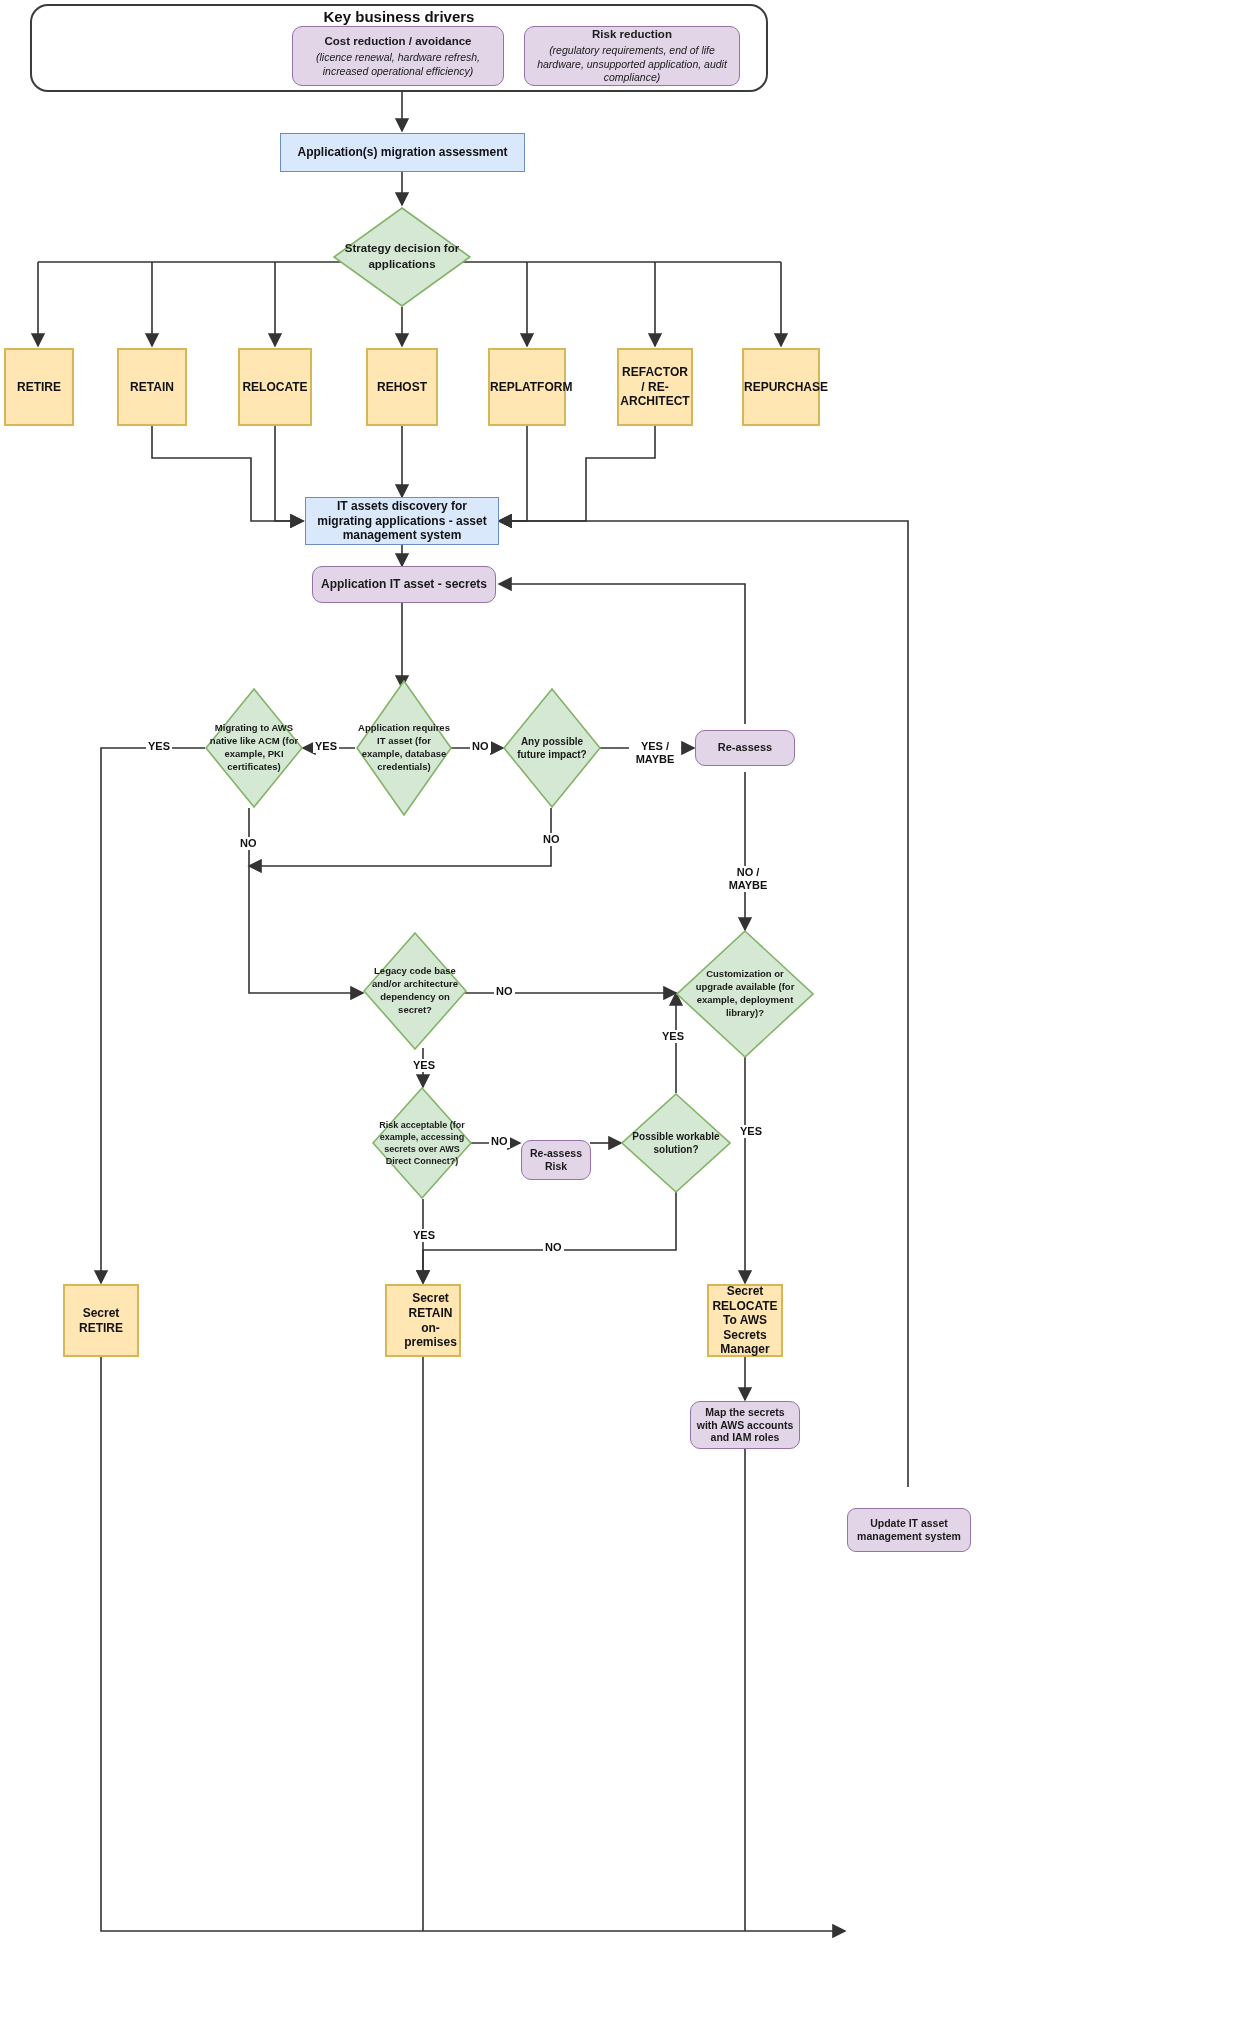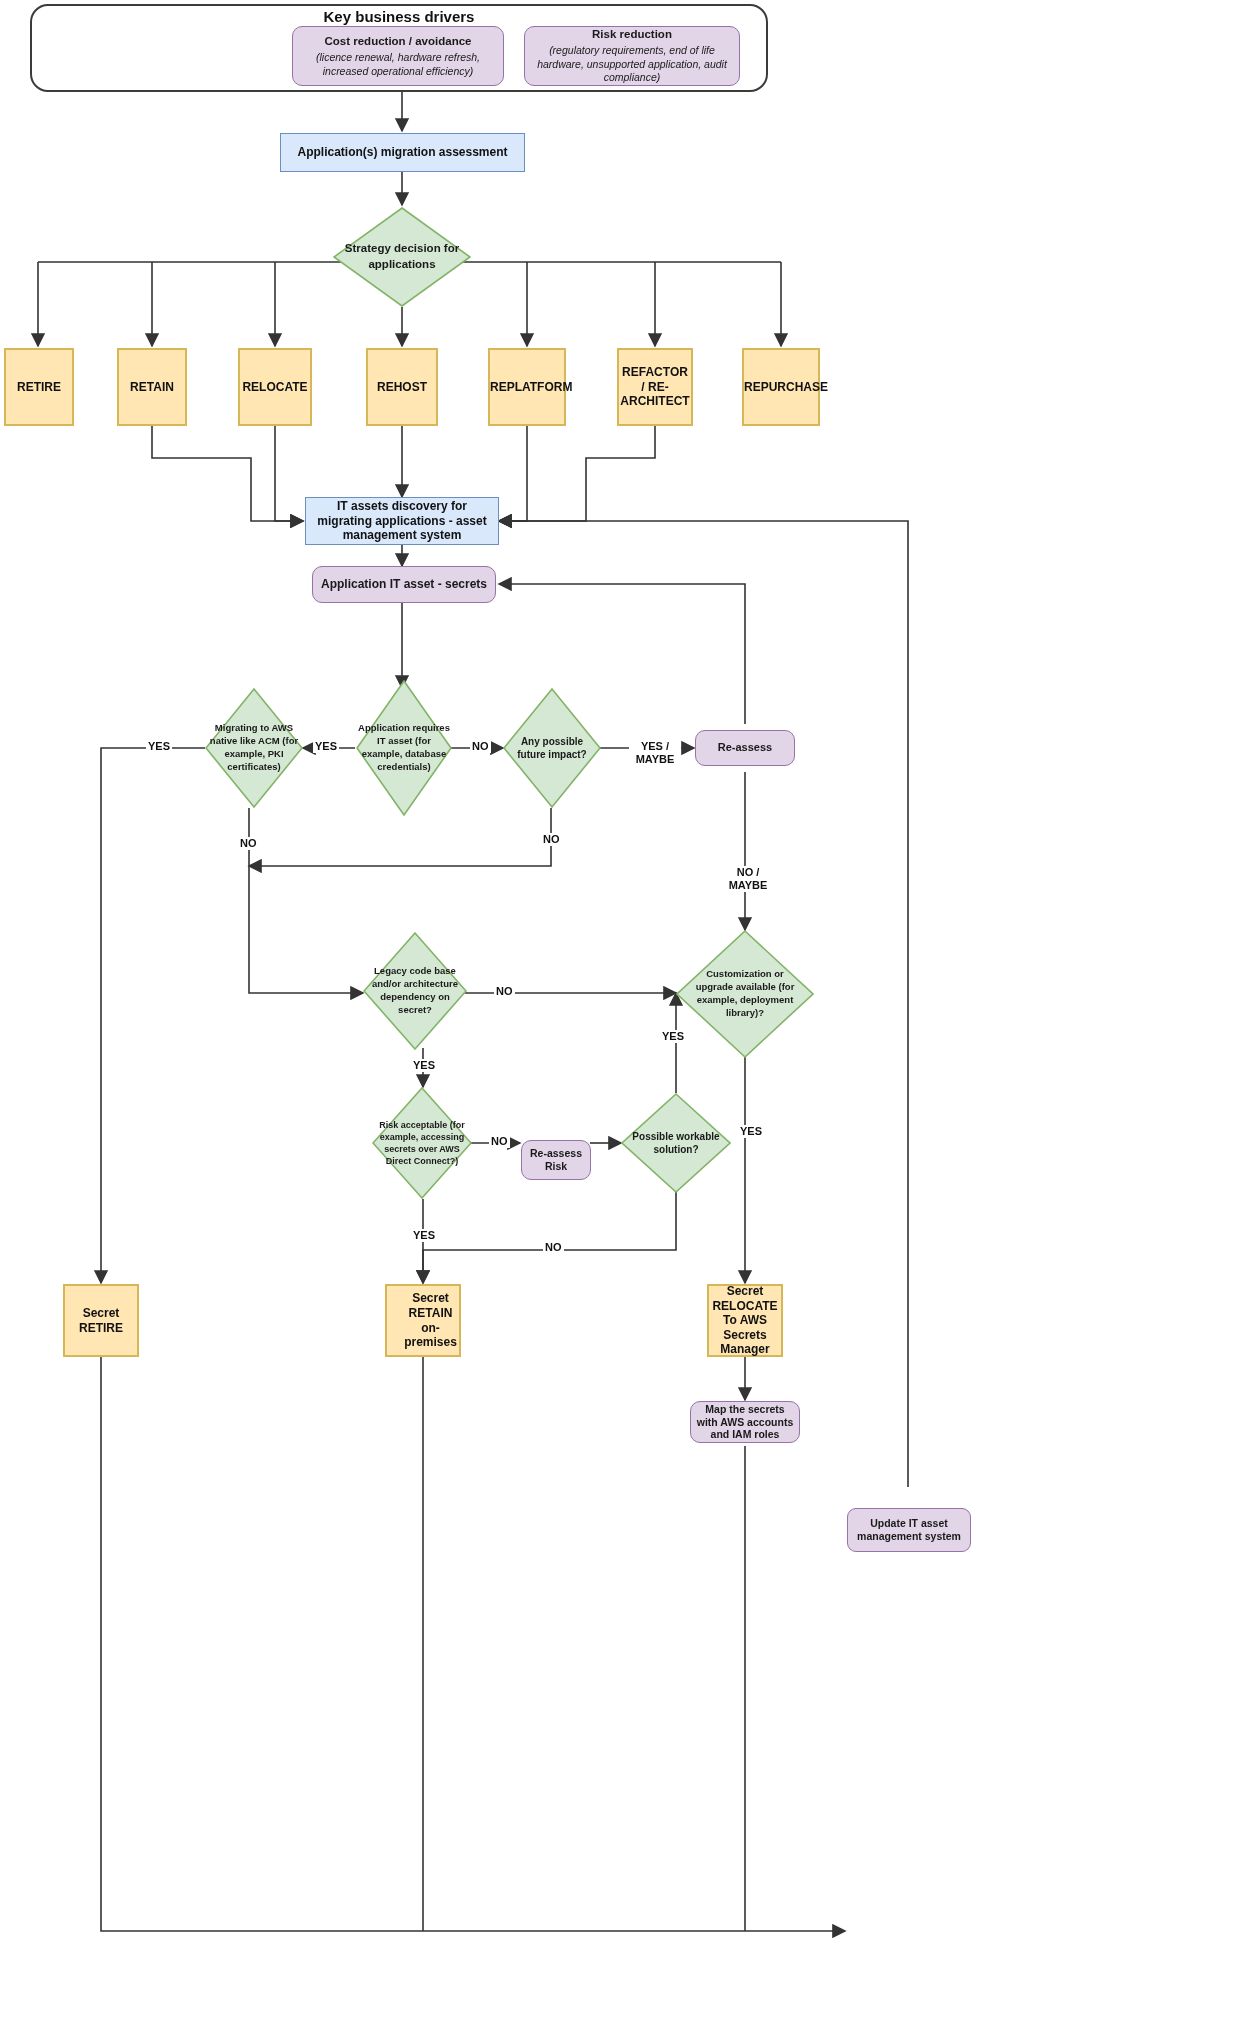--- a/index.html
+++ b/index.html
@@ -227,21 +227,21 @@
   <div class="node yellow" style="left:63px;top:1284px;width:76px;height:73px;">
     <div class="inner">Secret RETIRE</div>
   </div>
   <div class="node yellow" style="left:385px;top:1284px;width:76px;height:73px;padding-left:15px;">
     <div class="inner">Secret RETAIN on-premises</div>
   </div>
   <div class="node yellow" style="left:707px;top:1284px;width:76px;height:73px;">
     <div class="inner">Secret RELOCATE To AWS Secrets Manager</div>
   </div>
 
-  <div class="node lav" style="left:690px;top:1401px;width:110px;height:42px;font-size:10.5px;">
+  <div class="node lav" style="left:690px;top:1401px;width:110px;height:48px;font-size:10.5px;">
     <div class="inner">Map the secrets with AWS accounts and IAM roles</div>
   </div>
 
   <div class="node lav" style="left:847px;top:1508px;width:124px;height:44px;font-size:10.5px;border-radius:9px;">
     <div class="inner">Update IT asset management system</div>
   </div>
 
   <div class="elabel" style="left:146px;top:740px;">YES</div>
   <div class="elabel" style="left:313px;top:740px;">YES</div>
   <div class="elabel" style="left:470px;top:740px;">NO</div>

